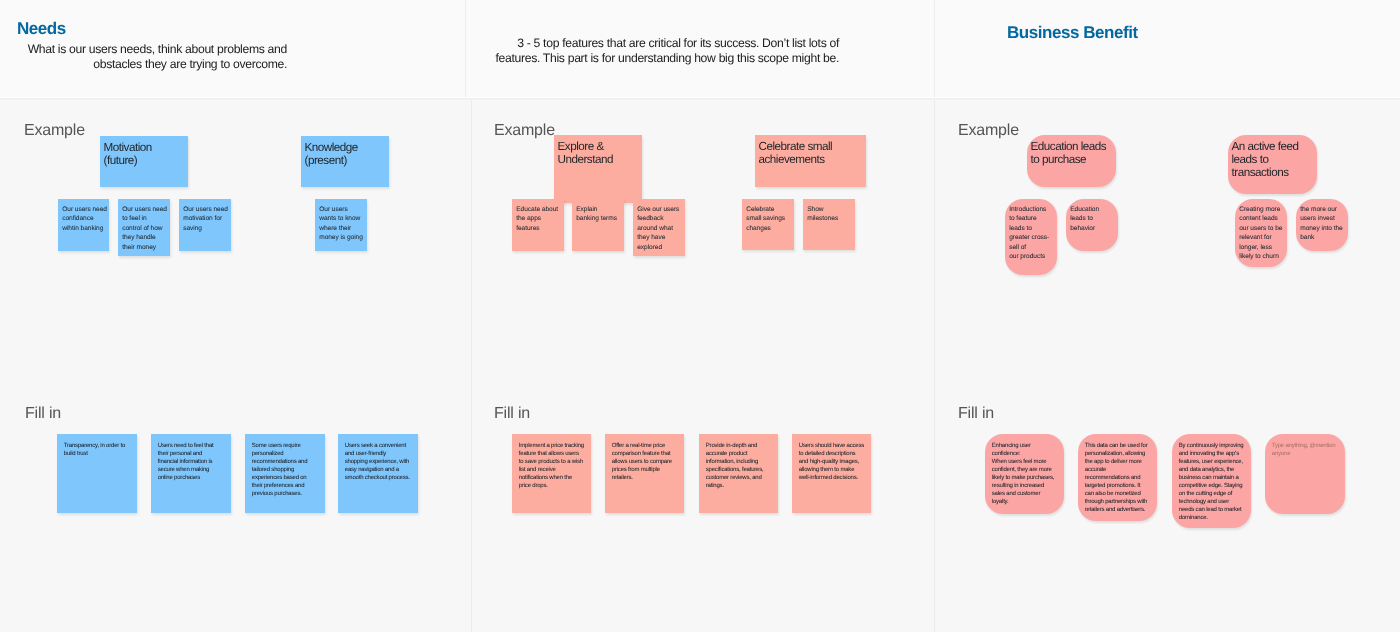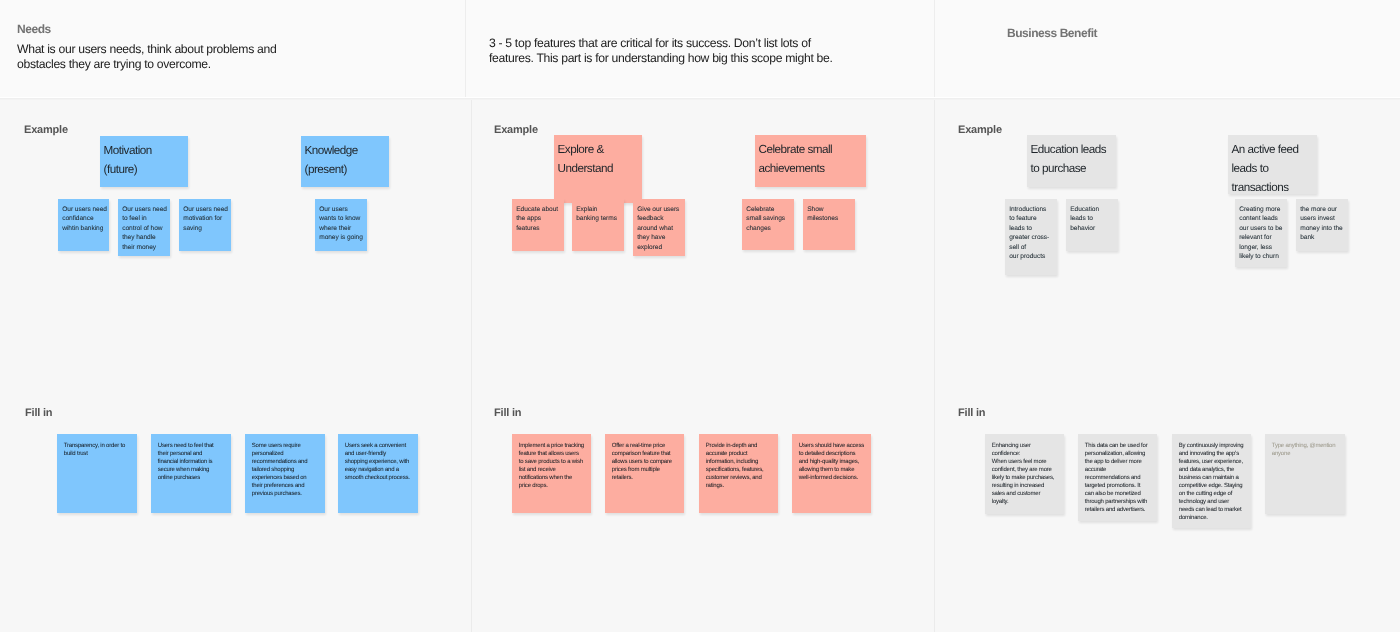--- a/index.html
+++ b/index.html
@@ -8,42 +8,42 @@
        font-family:"Liberation Sans",sans-serif;-webkit-font-smoothing:antialiased;
        text-rendering:geometricPrecision;}
   #board{position:relative;width:1400px;height:632px;opacity:.998;}
 
   
   .header-band{position:absolute;left:0;top:0;width:1400px;height:97px;background:#fafafa;}
   .hdr-shadow{position:absolute;left:0;top:97px;width:1400px;height:3px;
       background:linear-gradient(to bottom,#ffffff 0 1px,#efefef 1px 2.2px,#f3f3f3 2.2px 3px);}
   .hdr-div{position:absolute;top:0;width:1px;height:97px;background:#ededed;}
   .hcol{position:absolute;transform:translateZ(0);}
-  .hcol .title{font-size:12px;font-weight:bold;color:#737373;line-height:16px;letter-spacing:-0.45px;
+  .hcol .title{font-size:17px;font-weight:bold;color:#0369a1;line-height:16px;letter-spacing:-0.45px;
       white-space:nowrap;}
-  .hcol .desc{font-size:12.2px;color:#202020;line-height:15.2px;letter-spacing:-0.32px;}
+  .hcol .desc{font-size:12.2px;color:#202020;line-height:15.2px;letter-spacing:-0.32px;text-align:right;}
 
   
   .body-div{position:absolute;top:100px;width:1px;height:532px;background:#ebebeb;}
-  .sec-label{transform:translateZ(0);position:absolute;font-size:11px;font-weight:bold;color:#555555;line-height:11.5px;
+  .sec-label{transform:translateZ(0);position:absolute;font-size:16px;font-weight:normal;color:#555555;line-height:11.5px;
       letter-spacing:-0.2px;white-space:nowrap;}
 
   
   .note{position:absolute;box-sizing:border-box;overflow:hidden;
         box-shadow:1px 1.5px 2.5px rgba(0,0,0,.10);}
   .note span{display:block;position:absolute;white-space:pre-wrap;opacity:.998;}
-  .note.big span{font-size:11.7px;line-height:19px;color:#1e2429;left:3.5px;width:80px;top:5.0px;
+  .note.big span{font-size:11.7px;line-height:13px;color:#1e2429;left:3.5px;width:80px;top:5.0px;
         letter-spacing:-0.5px;}
   .note.small span{-webkit-text-stroke:0.05px #1f2b33;font-size:6.6px;line-height:9.53px;color:#1f2b33;left:4.2px;width:44.9px;top:5.7px;
         letter-spacing:-0.05px;}
   .note.fill span{-webkit-text-stroke:0.02px #151b21;font-size:6px;line-height:7.9px;color:#151b21;left:6.8px;width:65.35px;top:9.4px;
         letter-spacing:-0.2px;}
   .blue{background:#7fc6fd;}
   .pink{background:#fdada0;}
-  .yellow{background:#e5e5e5;}
+  .yellow{background:#fca5a5;border-radius:18px;}
   .note.ph span{color:rgba(60,52,20,.40);-webkit-text-stroke:0.05px rgba(60,52,20,.40);}
 </style>
 </head>
 <body>
 
 <div id="board">
 
   <div class="header-band"></div>
   <div class="hdr-shadow"></div>
   <div class="hdr-div" style="left:465px"></div>

